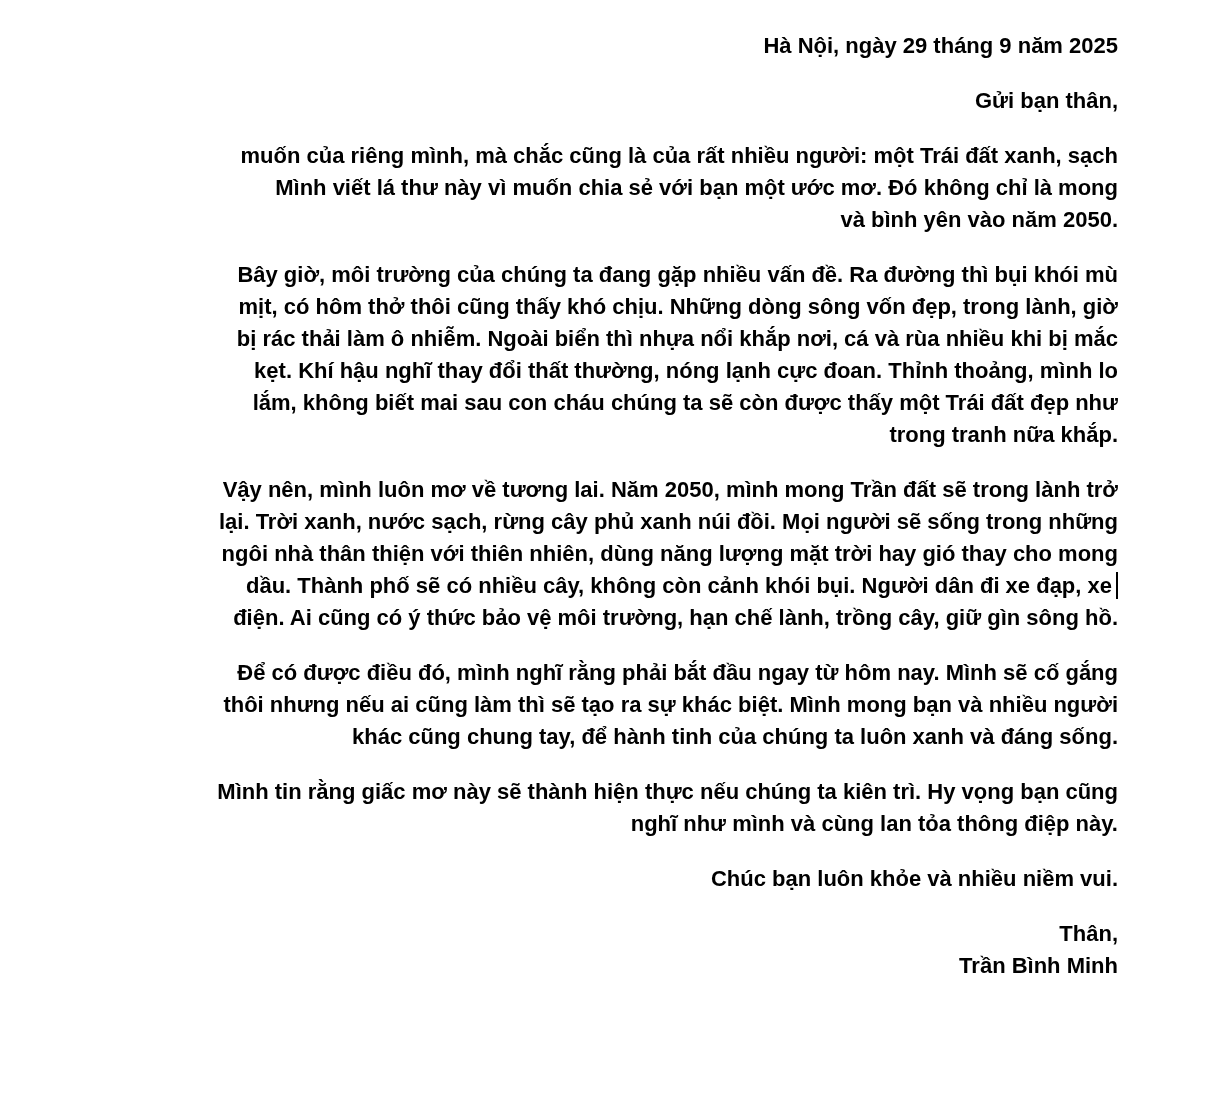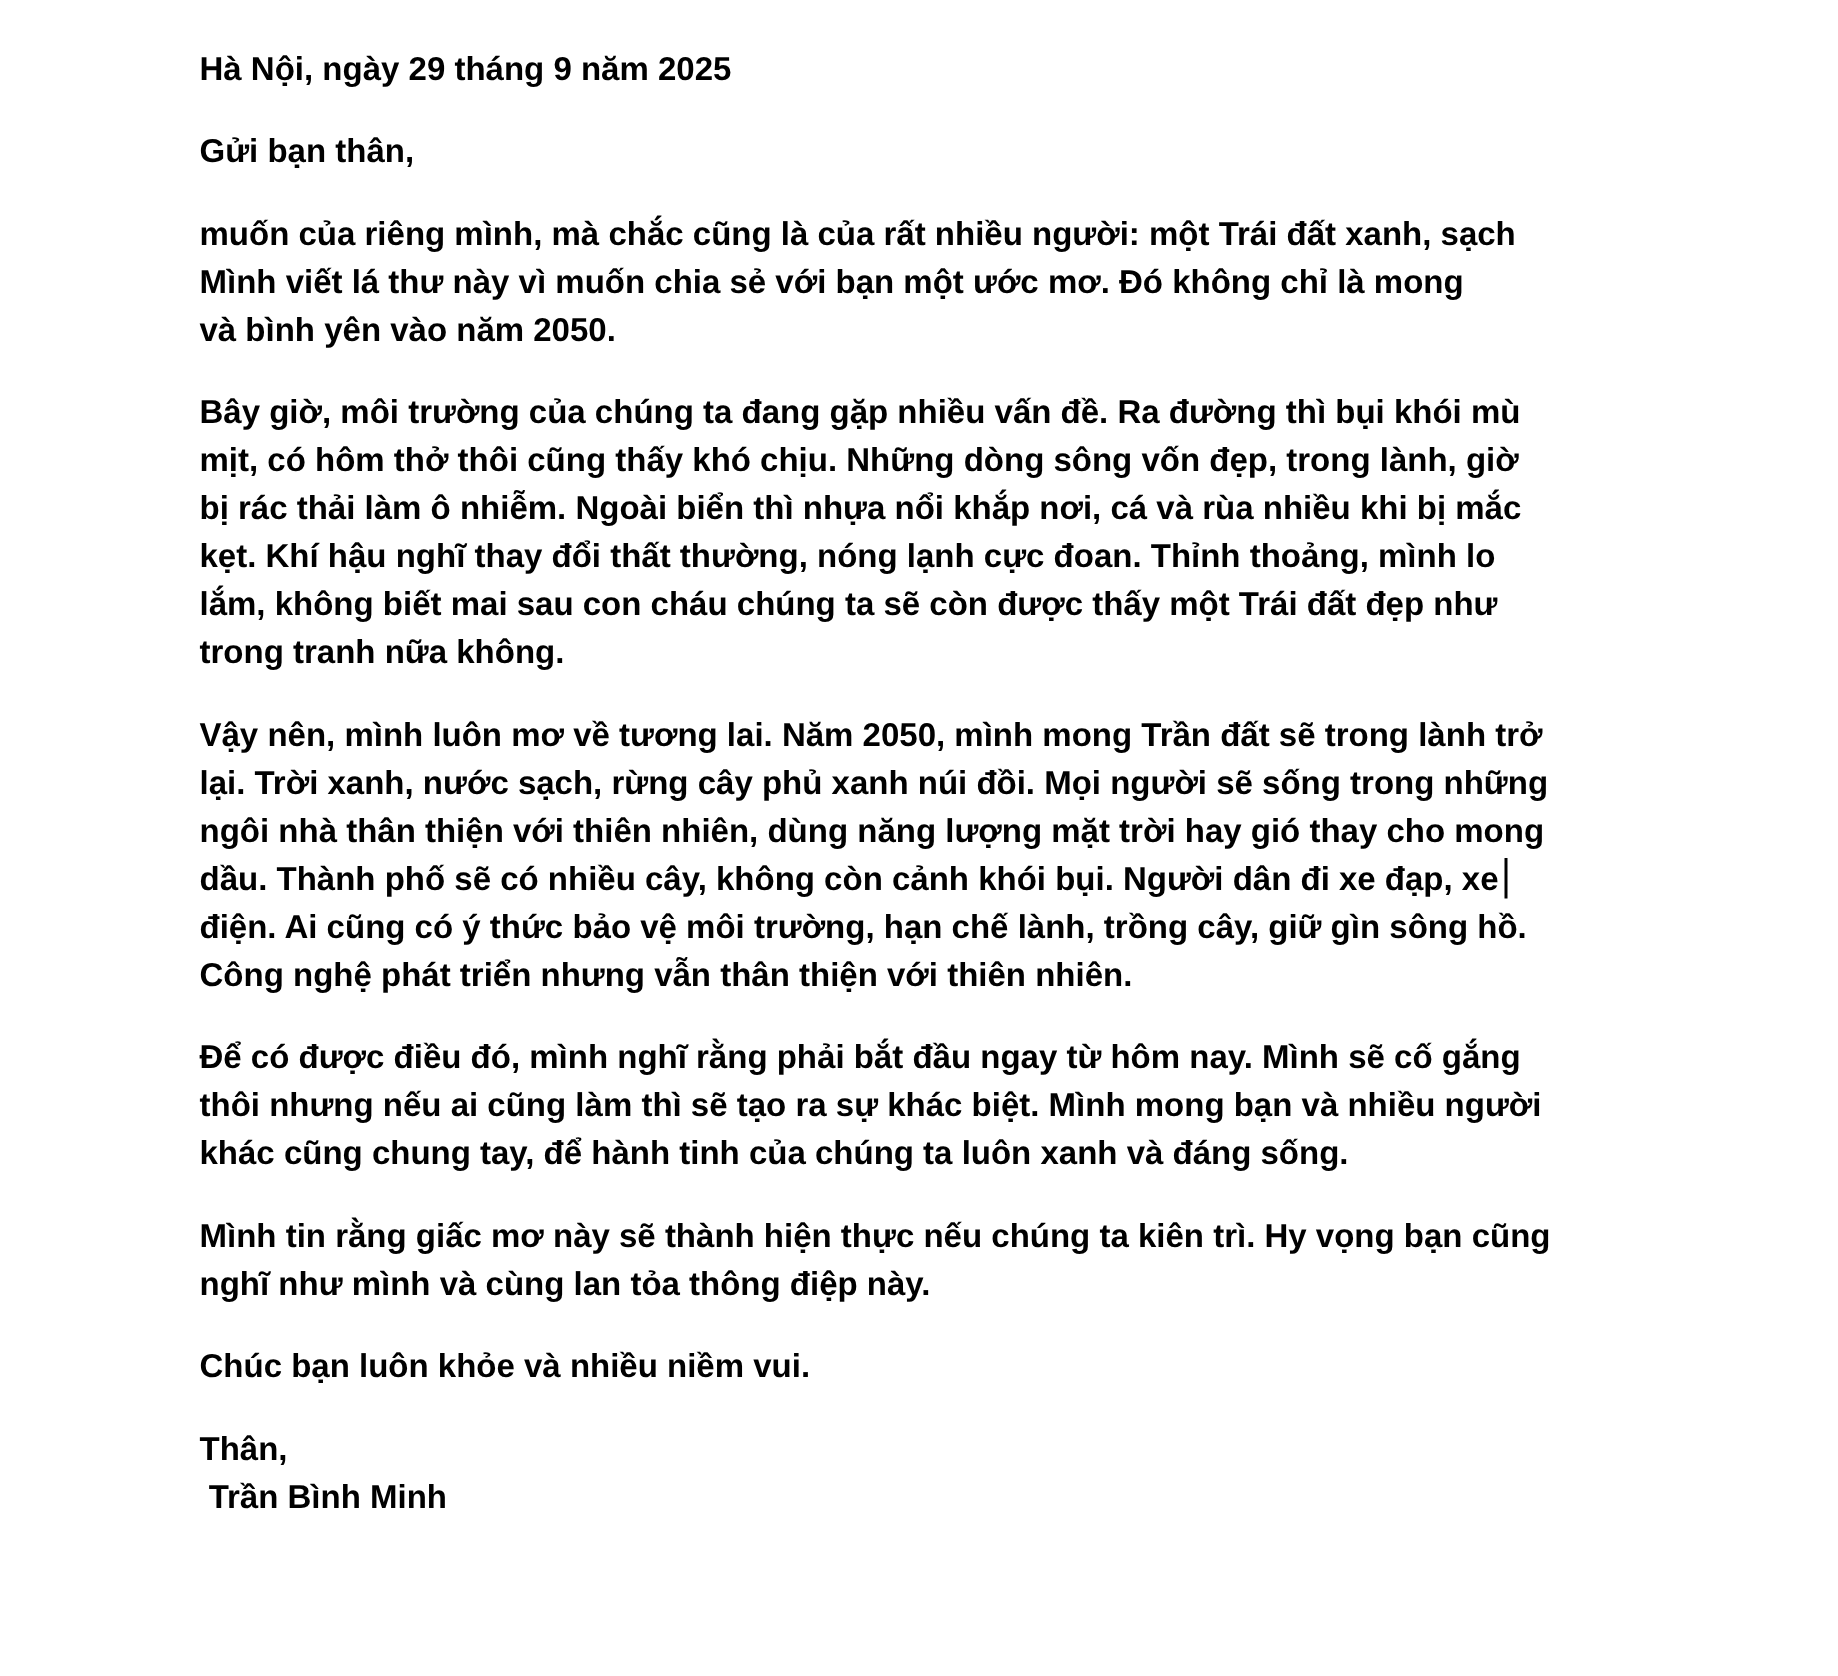--- a/index.html
+++ b/index.html
@@ -20,20 +20,21 @@
     top: 30px;
     width: 985px;
     color: #000000;
     font-weight: 700;
     font-size: 22px;
     line-height: 32px;
     cursor: text;
   }
   .para {
     margin: 0 0 23px 0;
+    text-align: right;
   }
   .line {
     white-space: pre;
   }
   .misspelled {
     text-decoration-line: underline;
     text-decoration-style: wavy;
     text-decoration-thickness: 2px;
     text-underline-offset: 3px;
     text-decoration-skip-ink: none;
@@ -65,29 +66,28 @@
           <div class="line">muốn của riêng mình, mà chắc cũng là của rất nhiều người: một Trái đất xanh, sạch</div>
           <div class="line">Mình viết lá thư này vì muốn chia sẻ với bạn một ước mơ. Đó không chỉ là mong</div>
           <div class="line">và bình yên vào năm 2050.</div>
         </div>
         <div class="para">
           <div class="line">Bây giờ, môi trường của chúng ta đang gặp nhiều vấn đề. Ra đường thì bụi khói mù</div>
           <div class="line">mịt, có hôm thở thôi cũng thấy khó chịu. Những dòng sông vốn đẹp, trong lành, giờ</div>
           <div class="line">bị rác thải làm ô nhiễm. Ngoài biển thì nhựa nổi khắp nơi, cá và rùa nhiều khi bị mắc</div>
           <div class="line">kẹt. Khí hậu nghĩ thay đổi thất thường, nóng lạnh cực đoan. Thỉnh thoảng, mình lo</div>
           <div class="line">lắm, không biết mai sau con cháu chúng ta sẽ còn được thấy một Trái đất đẹp như</div>
-          <div class="line">trong tranh nữa không.</div>
+          <div class="line">trong tranh nữa khắp.</div>
         </div>
         <div class="para">
           <div class="line">Vậy nên, mình luôn mơ về tương lai. Năm 2050, mình mong Trần đất sẽ trong lành trở</div>
           <div class="line">lại. Trời xanh, nước sạch, rừng cây phủ xanh núi đồi. Mọi người sẽ sống trong những</div>
           <div class="line">ngôi nhà thân thiện với thiên nhiên, dùng năng lượng mặt trời hay gió thay cho mong</div>
           <div class="line">dầu. Thành phố sẽ có nhiều cây, không còn cảnh khói bụi. Người dân đi xe đạp, xe<span class="caret" style="background: rgb(0, 0, 0);"></span></div>
           <div class="line">điện. Ai cũng có ý thức bảo vệ môi trường, hạn chế lành, trồng cây, giữ gìn sông hồ.</div>
-          <div class="line">Công nghệ phát triển nhưng vẫn thân thiện với thiên nhiên.</div>
         </div>
         <div class="para">
           <div class="line">Để có được điều đó, mình nghĩ rằng phải bắt đầu ngay từ hôm nay. Mình sẽ cố gắng</div>
           <div class="line">thôi nhưng nếu ai cũng làm thì sẽ tạo ra sự khác biệt. Mình mong bạn và nhiều người</div>
           <div class="line">khác cũng chung tay, để hành tinh của chúng ta luôn xanh và đáng sống.</div>
         </div>
         <div class="para">
           <div class="line">Mình tin rằng giấc mơ này sẽ thành hiện thực nếu chúng ta kiên trì. Hy vọng bạn cũng</div>
           <div class="line">nghĩ như mình và cùng lan tỏa thông điệp này.</div>
         </div>

